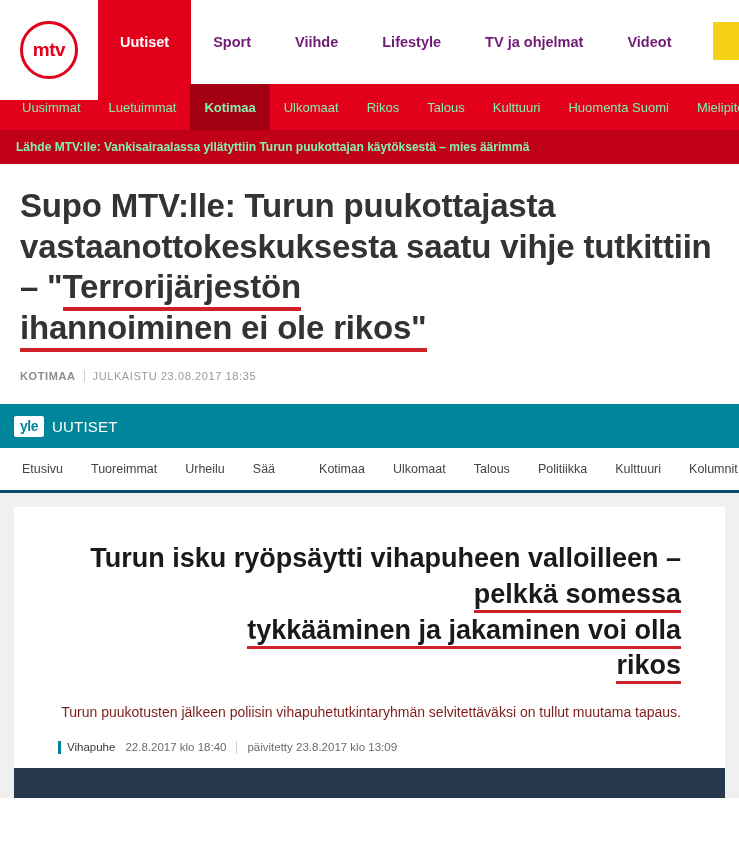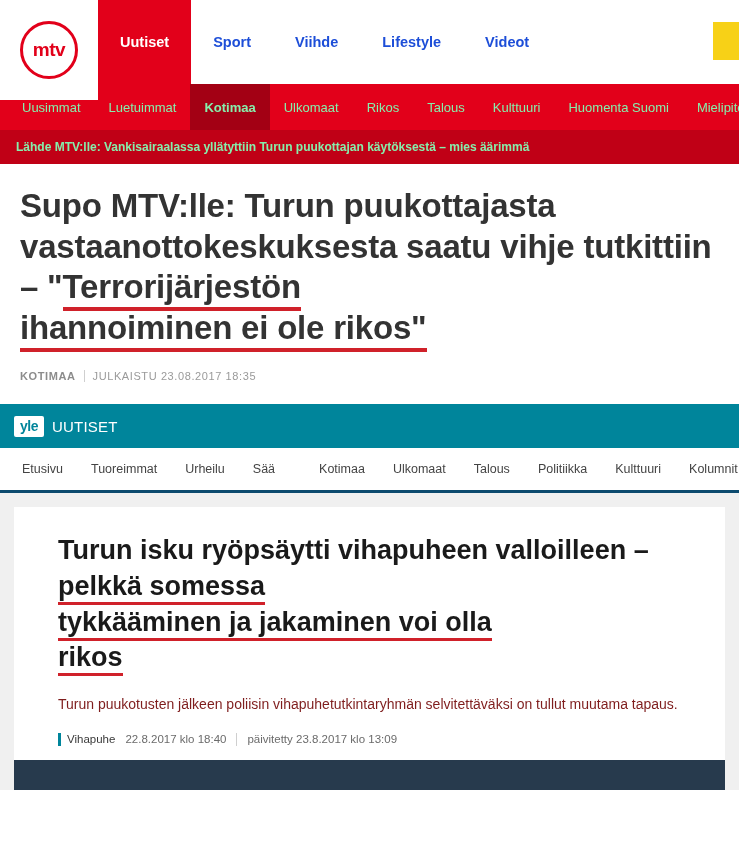--- a/index.html
+++ b/index.html
@@ -52,21 +52,21 @@
     align-items: stretch;
     flex: 1;
   }
   .mtv-nav-item {
     display: flex;
     align-items: center;
     justify-content: center;
     padding: 0 22px;
     font-size: 14.5px;
     font-weight: bold;
-    color: #1d4ed8;
+    color: #701a75;
     white-space: nowrap;
   }
   .mtv-nav-item.active {
     background: #e2001a;
     color: #ffffff;
   }
   .mtv-flag {
     position: absolute;
     right: 0;
     top: 22px;
@@ -198,22 +198,23 @@
   }
 
   
   .yle-body {
     background: #f0f0f0;
     padding: 14px 14px 0 14px;
     box-sizing: border-box;
   }
   .yle-card {
     background: #ffffff;
-    padding: 26px 44px 18px 44px;
+    padding: 34px 44px 18px 44px;
     box-sizing: border-box;
+    text-align: right;
   }
   .yle-headline {
     font-size: 27px;
     line-height: 1.32;
     font-weight: bold;
     color: #1a1a1a;
     margin: 0;
   }
   .yle-underline {
     border-bottom: 3px solid #d0212a;
@@ -270,20 +271,23 @@
         <span>Uutiset</span>
       </div>
     <div class="mtv-nav-item">
         <span>Sport</span>
       </div>
     <div class="mtv-nav-item">
         <span>Viihde</span>
       </div>
     <div class="mtv-nav-item">
         <span>Lifestyle</span>
+      </div>
+    <div class="mtv-nav-item">
+        <span>TV ja ohjelmat</span>
       </div>
     <div class="mtv-nav-item">
         <span>Videot</span>
       </div>
   </div>
   <div class="mtv-flag"></div>
 </div>
 
 <div class="mtv-subnav">
   <div class="sub-item">

